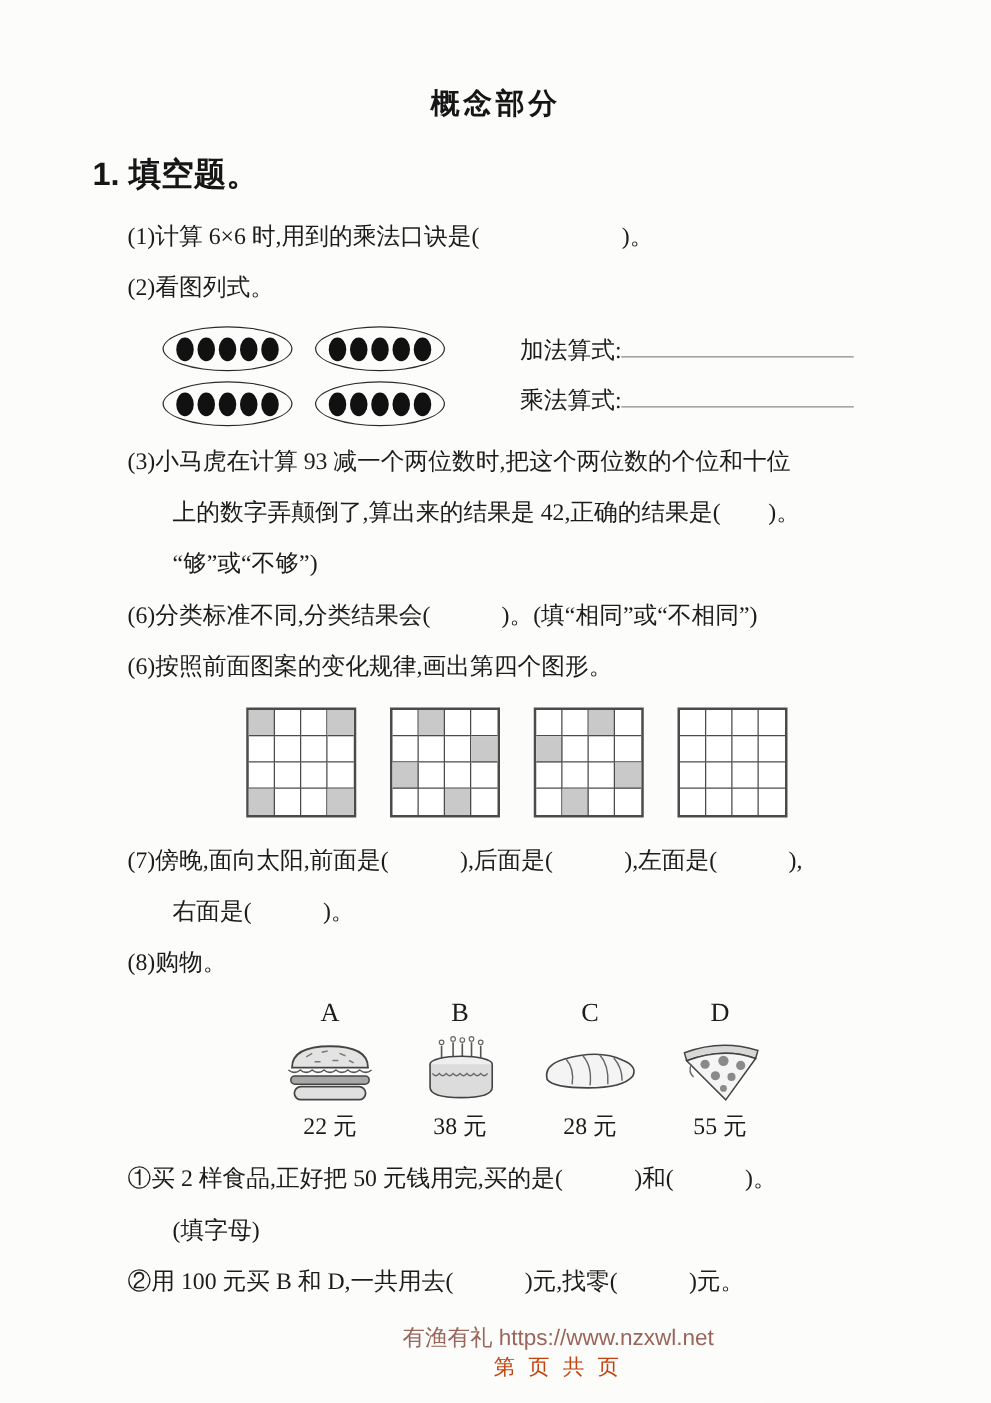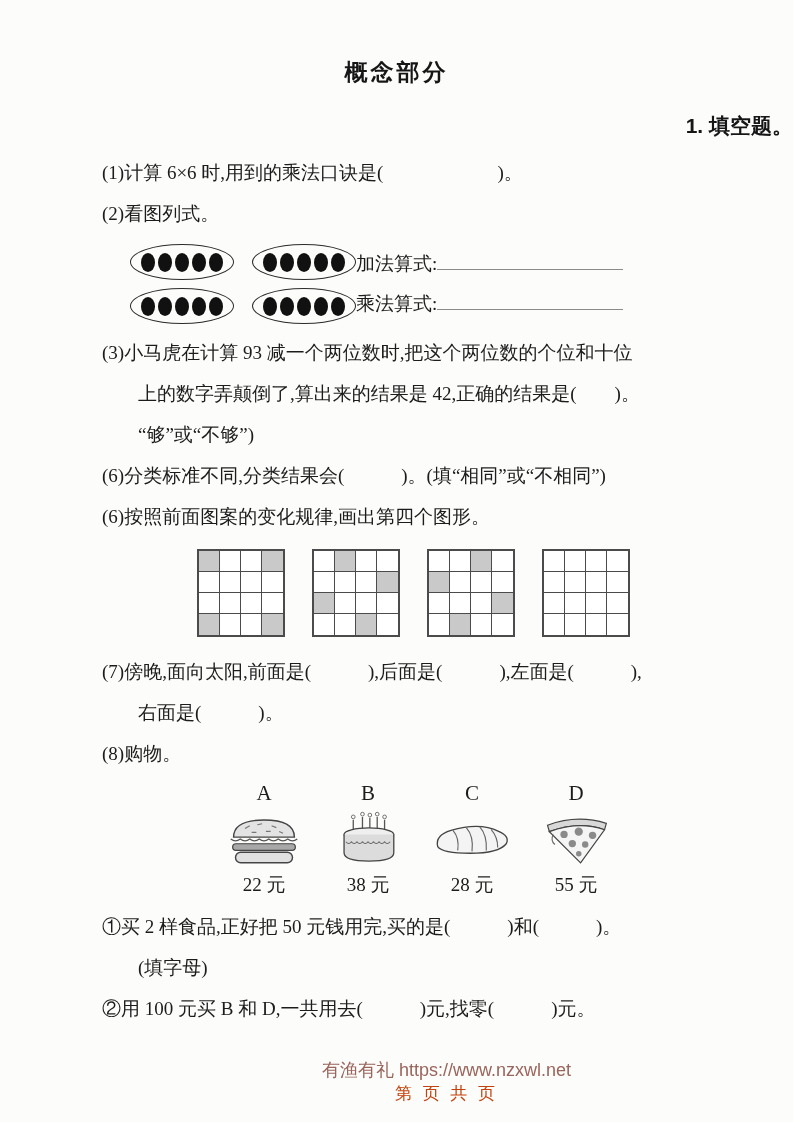--- a/index.html
+++ b/index.html
@@ -1,31 +1,31 @@
 <!DOCTYPE html>
 <html><head>
 <meta charset="utf-8">
 <style>
   html,body{margin:0;padding:0;background:#ffffff;}
   .page{width:793px;height:1122px;background:#fcfcfa;position:relative;overflow:hidden;
         font-family:"Liberation Serif",serif;color:#1c1c1c;}
-  .title{padding-top:52px;margin:5px;text-align:center;font-family:"Liberation Sans",sans-serif;
+  .title{padding-top:52px;margin:15px;text-align:center;font-family:"Liberation Sans",sans-serif;
          font-size:23px;font-weight:bold;letter-spacing:3px;color:#161616;}
-  .section{margin:24px 0 0 74px;font-family:"Liberation Sans",sans-serif;font-size:21px;
-           font-weight:bold;color:#161616;text-align:right;}
+  .section{margin:24px 0 0 74px;font-family:"Liberation Sans",sans-serif;font-size:26px;
+           font-weight:bold;color:#161616;}
   .content{margin:12px 30px 0 102px;font-size:19px;}
   .ln{line-height:41px;white-space:pre-wrap;}
   .ind{padding-left:36px;}
   
   .fig-dots{display:flex;align-items:center;margin:10px 0 8px 28px;}
   .ovals{display:grid;grid-template-columns:auto auto;column-gap:18px;row-gap:8px;}
   .oval{width:102px;height:34px;border:1.4px solid #2b2b2b;border-radius:50%;
         display:flex;align-items:center;justify-content:center;gap:3px;}
   .dot{width:14px;height:19px;background:#111;border-radius:50%;display:inline-block;}
-  .eqs{}
+  .eqs{margin-left:60px;}
   .eq-line{line-height:40px;white-space:nowrap;}
   .uline{display:inline-block;width:186px;border-bottom:1.2px solid #8a8a8a;height:0.95em;
          vertical-align:baseline;}
   
   .grids-row{display:flex;gap:27px;margin:12px 0 14px 95px;}
   .pattern-grid{display:grid;grid-template-columns:repeat(4,21px);grid-template-rows:repeat(4,21px);
         border:2px solid #4b4b4b;background:#fff;}
   .cell{border-right:1.2px solid #4b4b4b;border-bottom:1.2px solid #4b4b4b;}
   .cell:nth-child(4n){border-right:none;}
   .cell:nth-child(n+13){border-bottom:none;}

